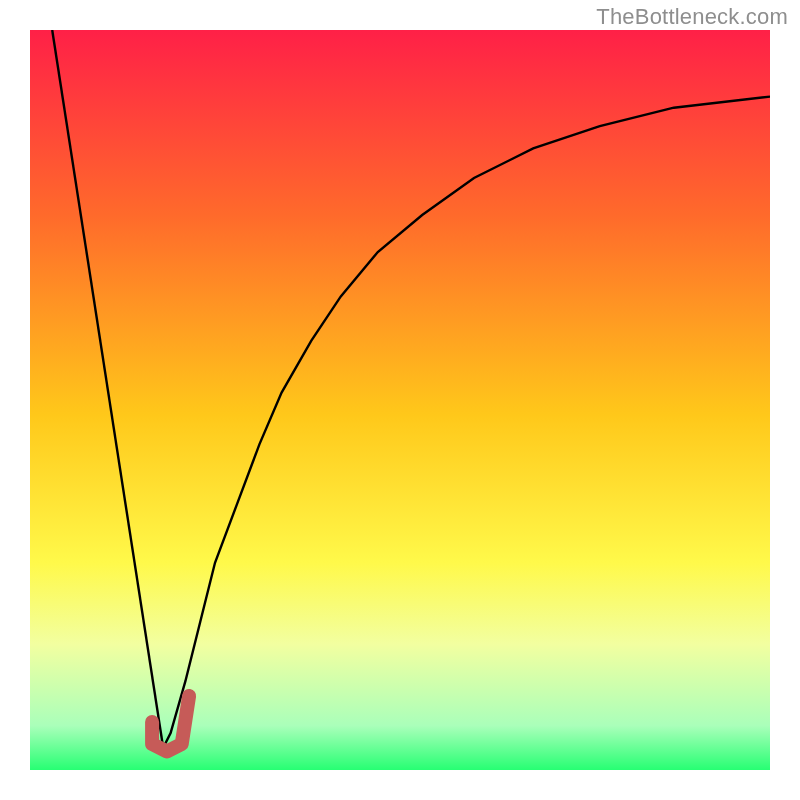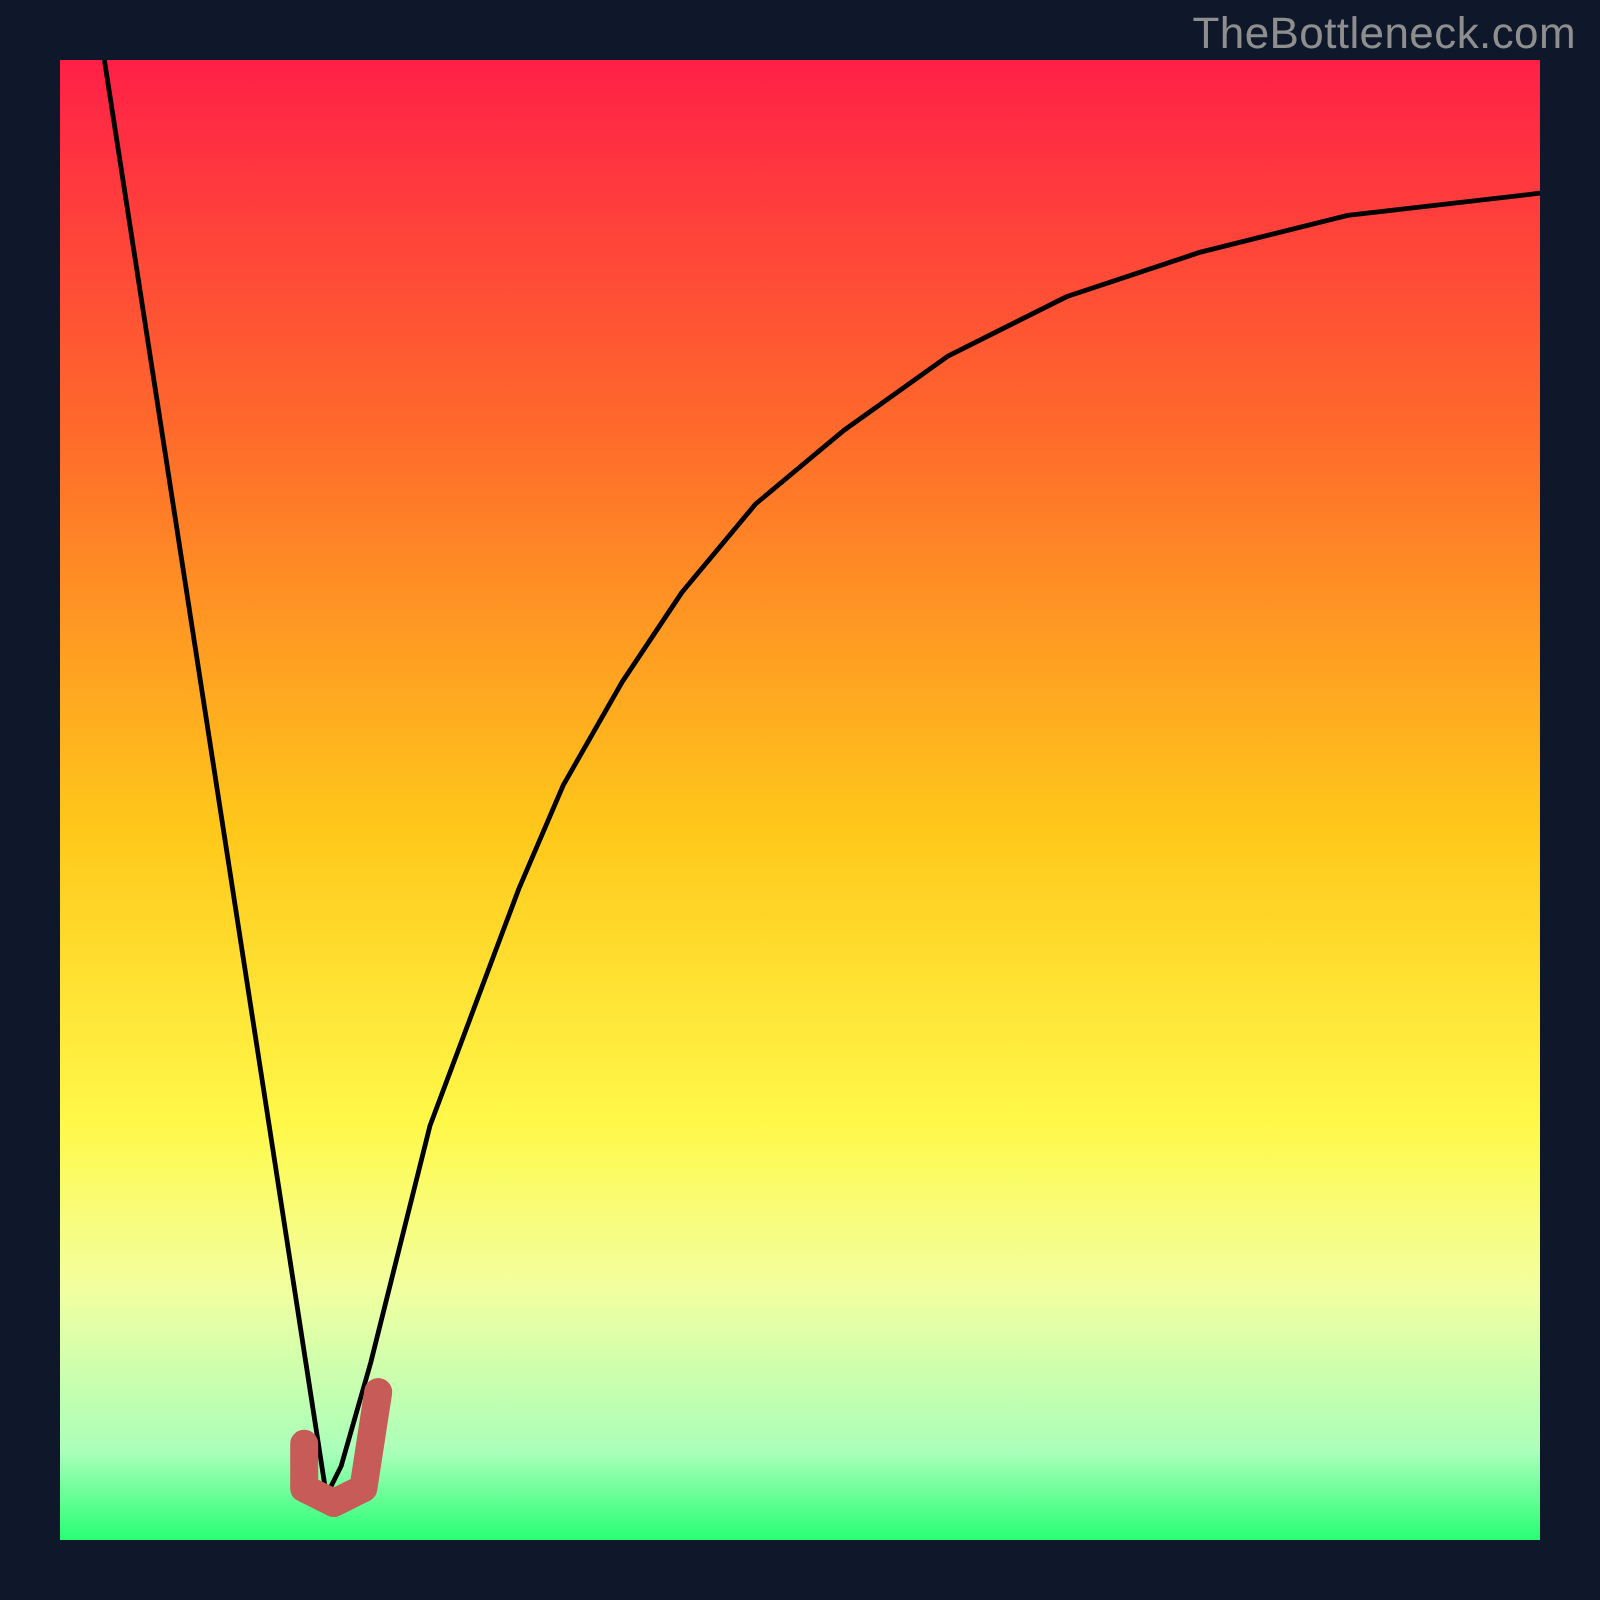--- a/index.html
+++ b/index.html
@@ -10,21 +10,21 @@
     background: #000;
     overflow: hidden;
     font-family: Arial, Helvetica, sans-serif;
   }
   .frame {
     position: absolute;
     left: 0;
     top: 0;
     width: 800px;
     height: 800px;
-    background: #0f172a;
+    background: #ffffff;
   }
   .plot {
     position: absolute;
     left: 30px;
     top: 30px;
     width: 740px;
     height: 740px;
     overflow: hidden;
   }
   .gradient {

